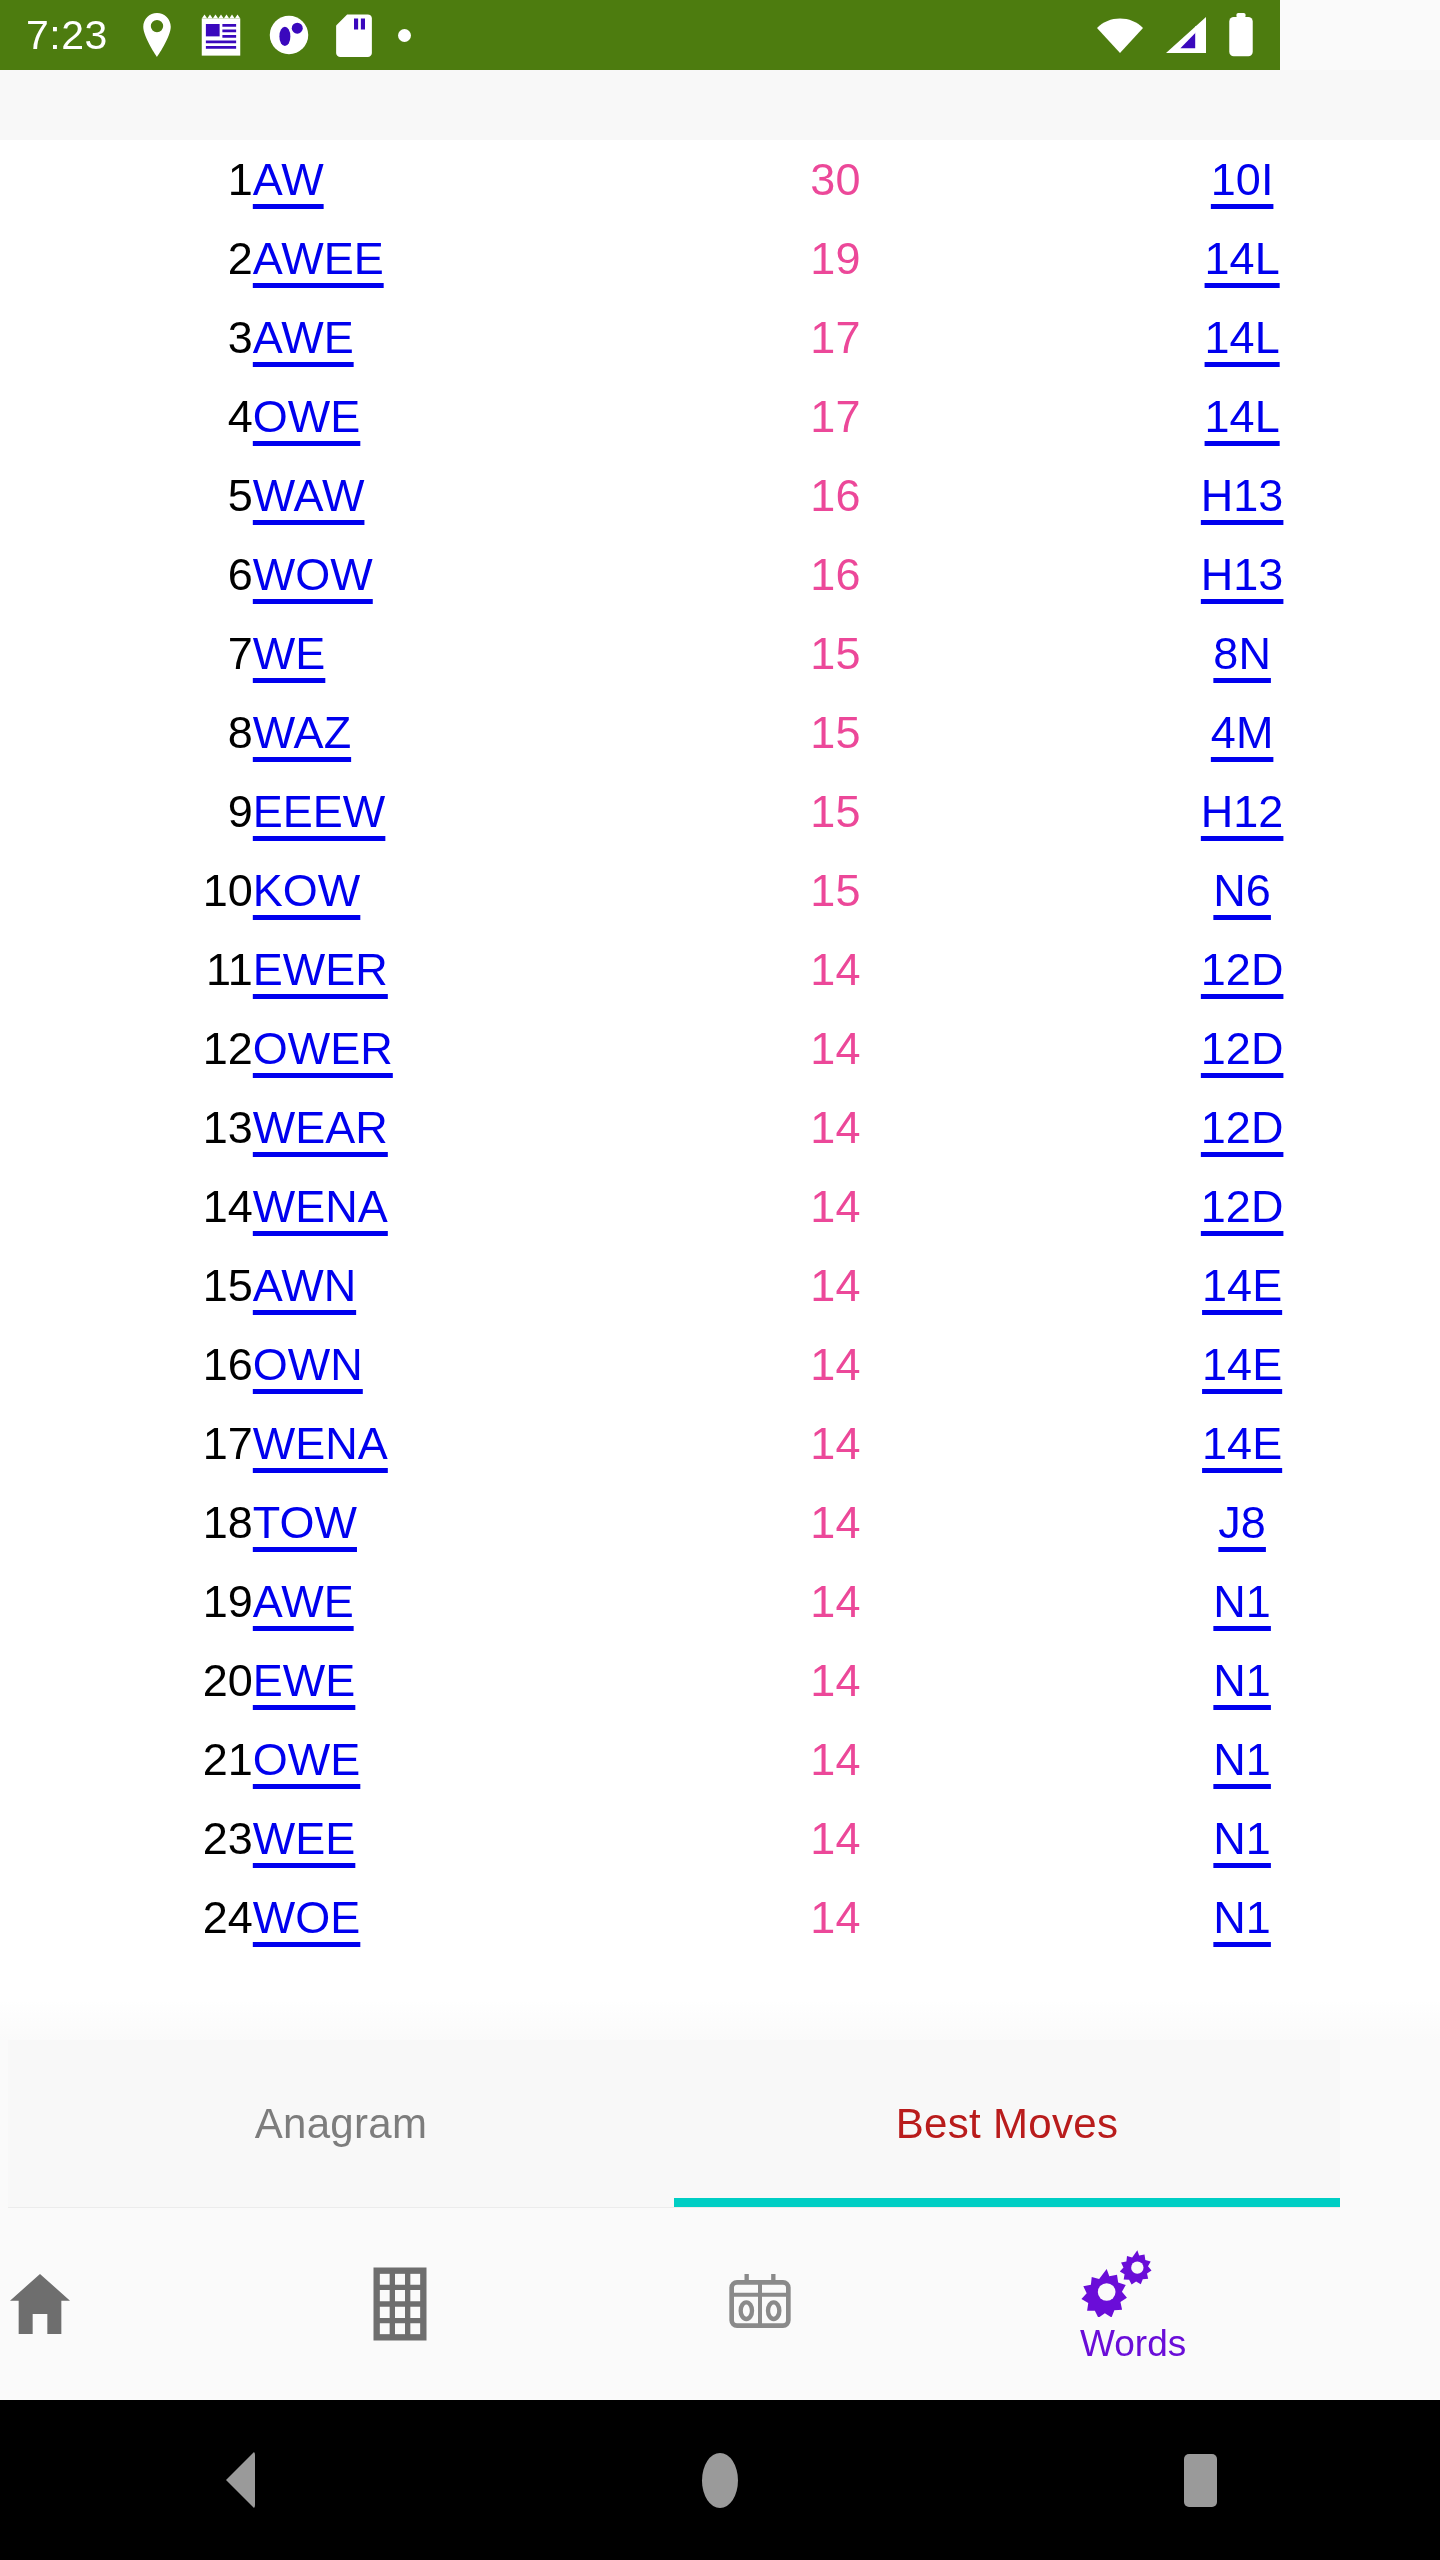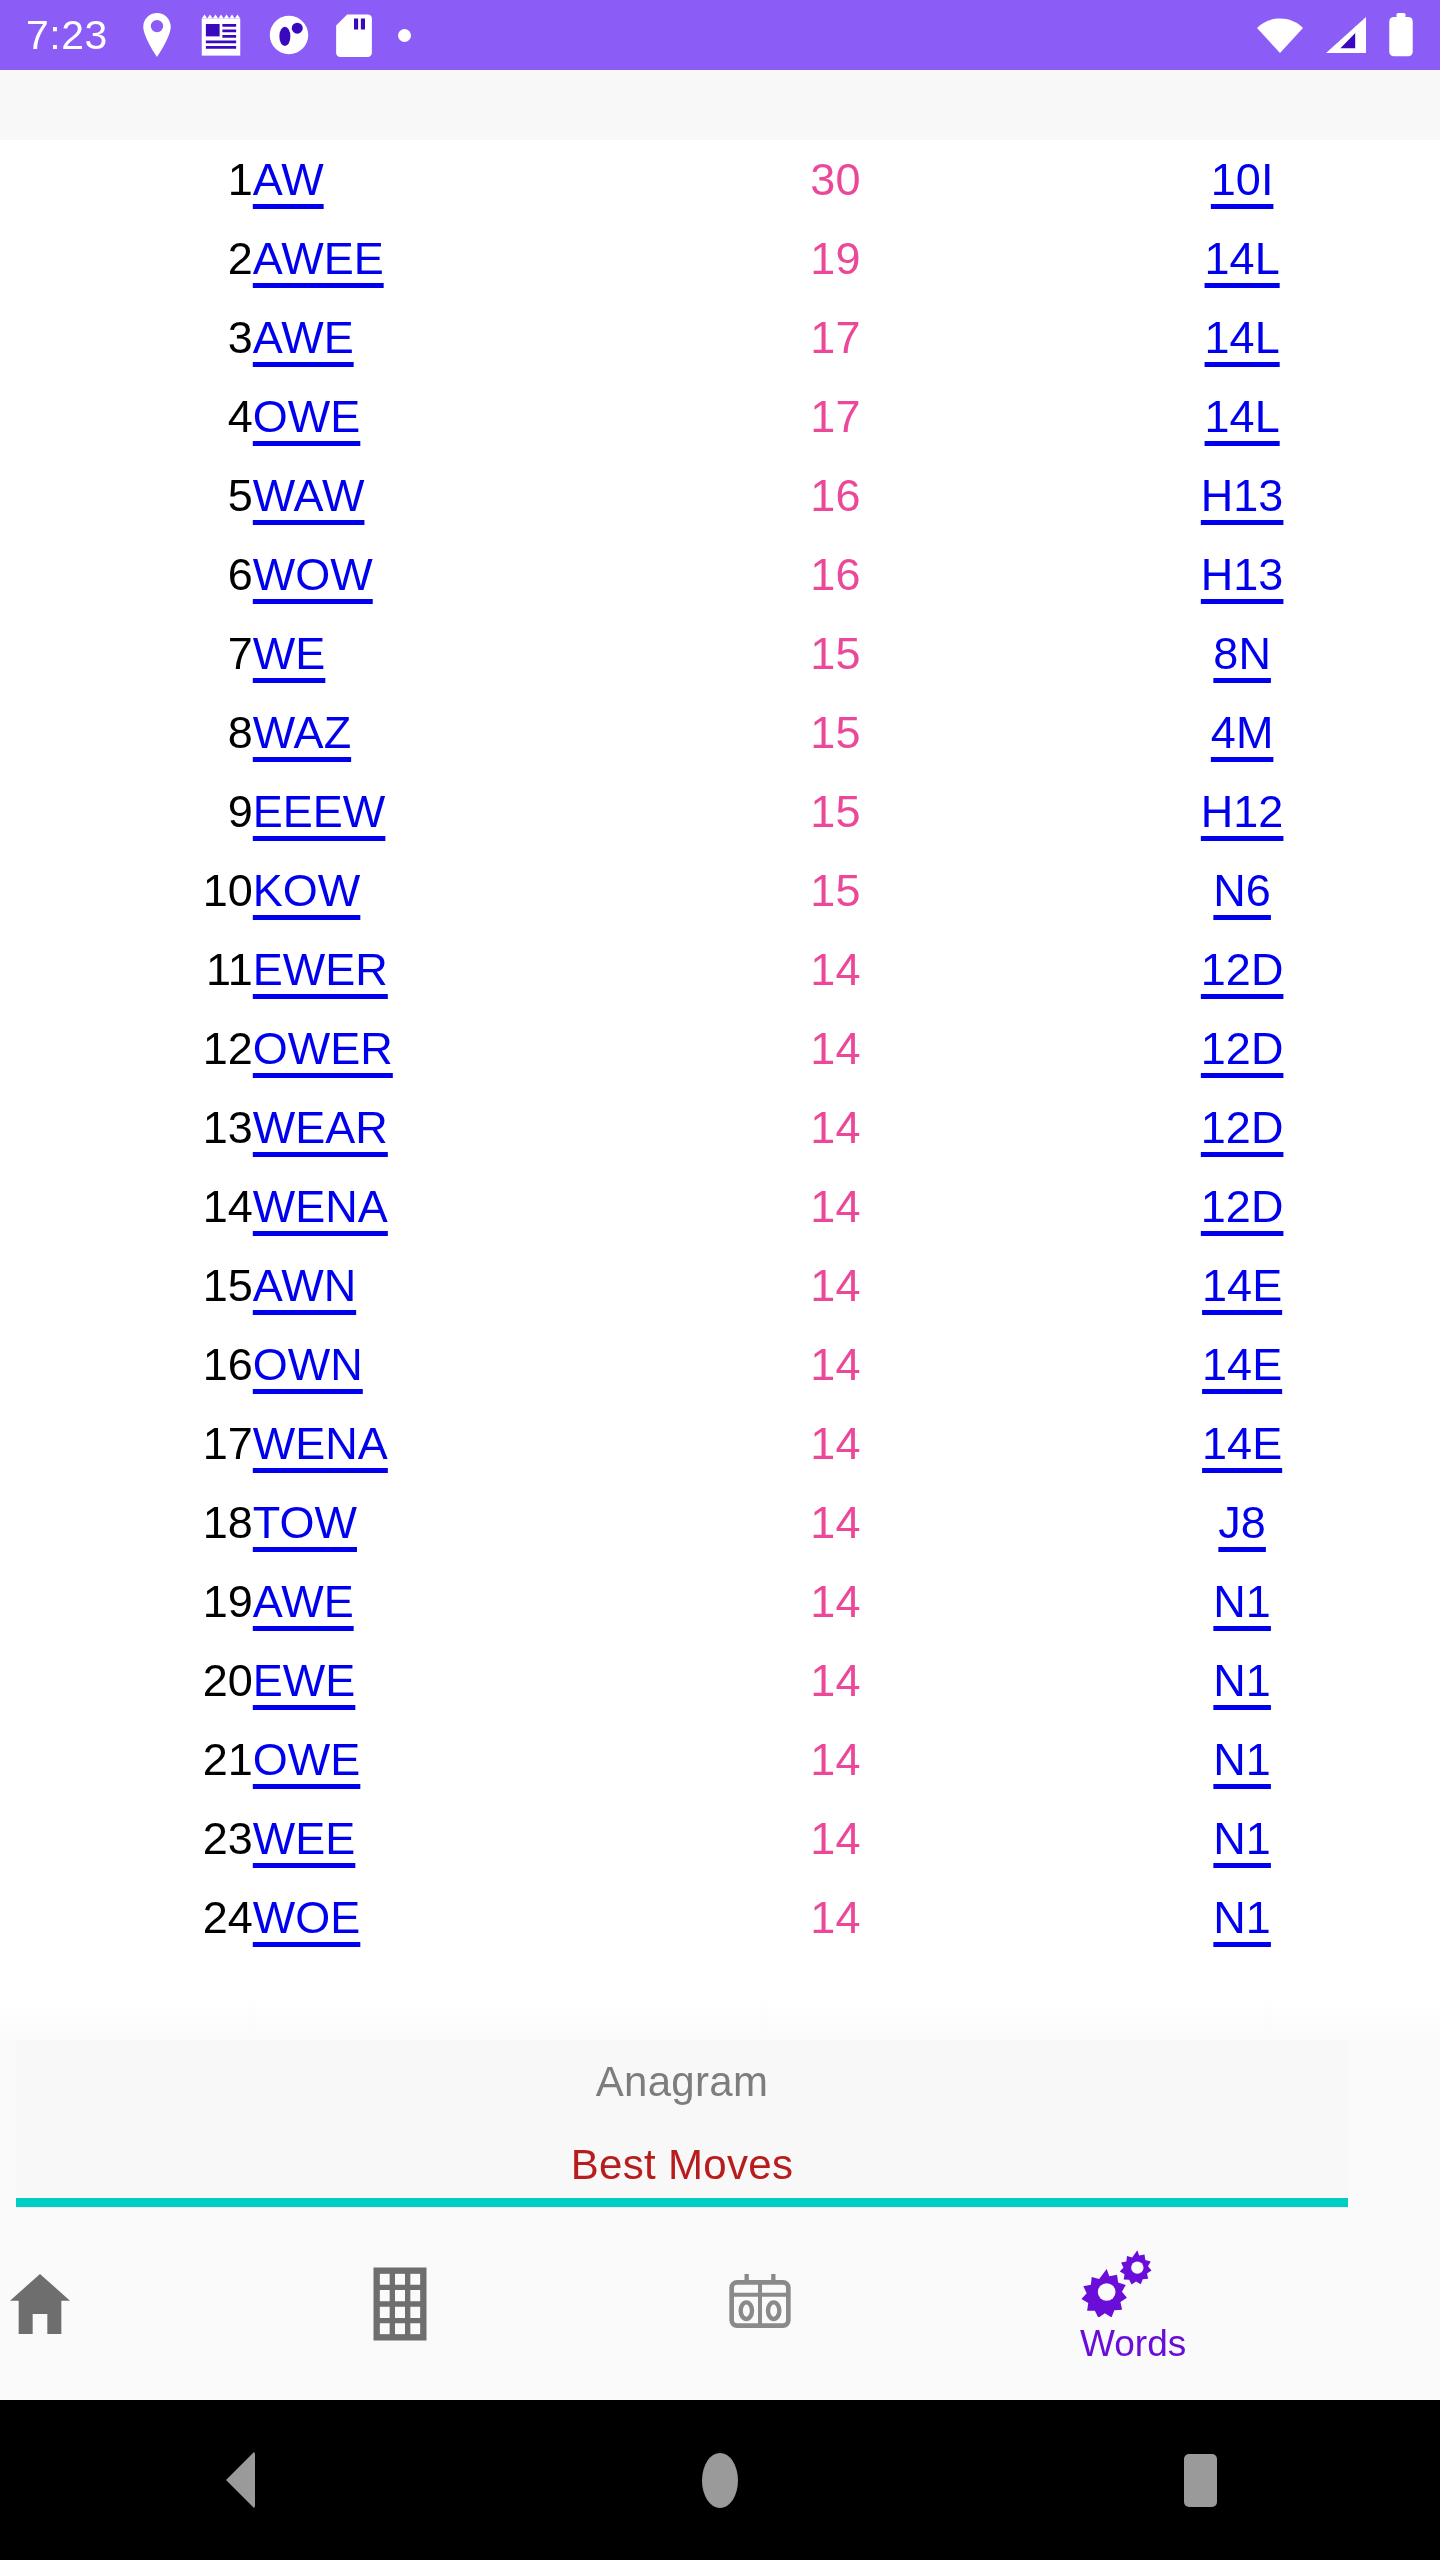--- a/index.html
+++ b/index.html
@@ -6,22 +6,22 @@
   html,body { width:1440px; height:2560px; }
   body {
     font-family: "Liberation Sans", sans-serif;
     background:#ffffff;
     overflow:hidden;
   }
   #app { position:relative; width:1440px; height:2560px; background:#fafafa; }
 
   
   .statusbar {
-    position:absolute; top:0; left:0; width:1440px; height:70px;
-    background:#8b5cf6; color:#ffffff;
+    position:absolute; top:0; left:0; width:1280px; height:70px;
+    background:#4d7c0f; color:#ffffff;
     display:flex; align-items:center; padding:0 26px;
   }
   .sb-time { font-size:41px; letter-spacing:.5px; line-height:1; }
   .sb-left-icons { display:flex; align-items:center; gap:26px; margin-left:32px; }
   .sb-spacer { flex:1; }
   .sb-right-icons { display:flex; align-items:center; gap:20px; }
   .sb-ico { display:block; }
   .sb-dot { width:13px; height:13px; border-radius:50%; background:#fff; }
 
   
@@ -52,24 +52,23 @@
 
   
   .fade {
     position:absolute; left:0; bottom:0; width:1440px; height:40px;
     background:linear-gradient(to bottom, rgba(255,255,255,0), #fafafa);
     pointer-events:none;
   }
 
   
   .tabbar {
-    position:absolute; top:2040px; left:16px; width:1332px; height:168px;
+    position:absolute; top:2040px; left:8px; width:1332px; height:168px;
     background:#f8f8f8; display:flex;
     border-bottom:1px solid #ececec;
-    flex-direction:column;
   }
   .tab {
     flex:1; position:relative; display:flex; align-items:center; justify-content:center;
     font-size:42px; color:#7d7d7d; letter-spacing:.3px; cursor:pointer;
   }
   .tab.active { color:#b91c1c; }
   .tab.active::after {
     content:""; position:absolute; left:0; right:0; bottom:0;
     height:9px; background:#00CEC4;
   }

